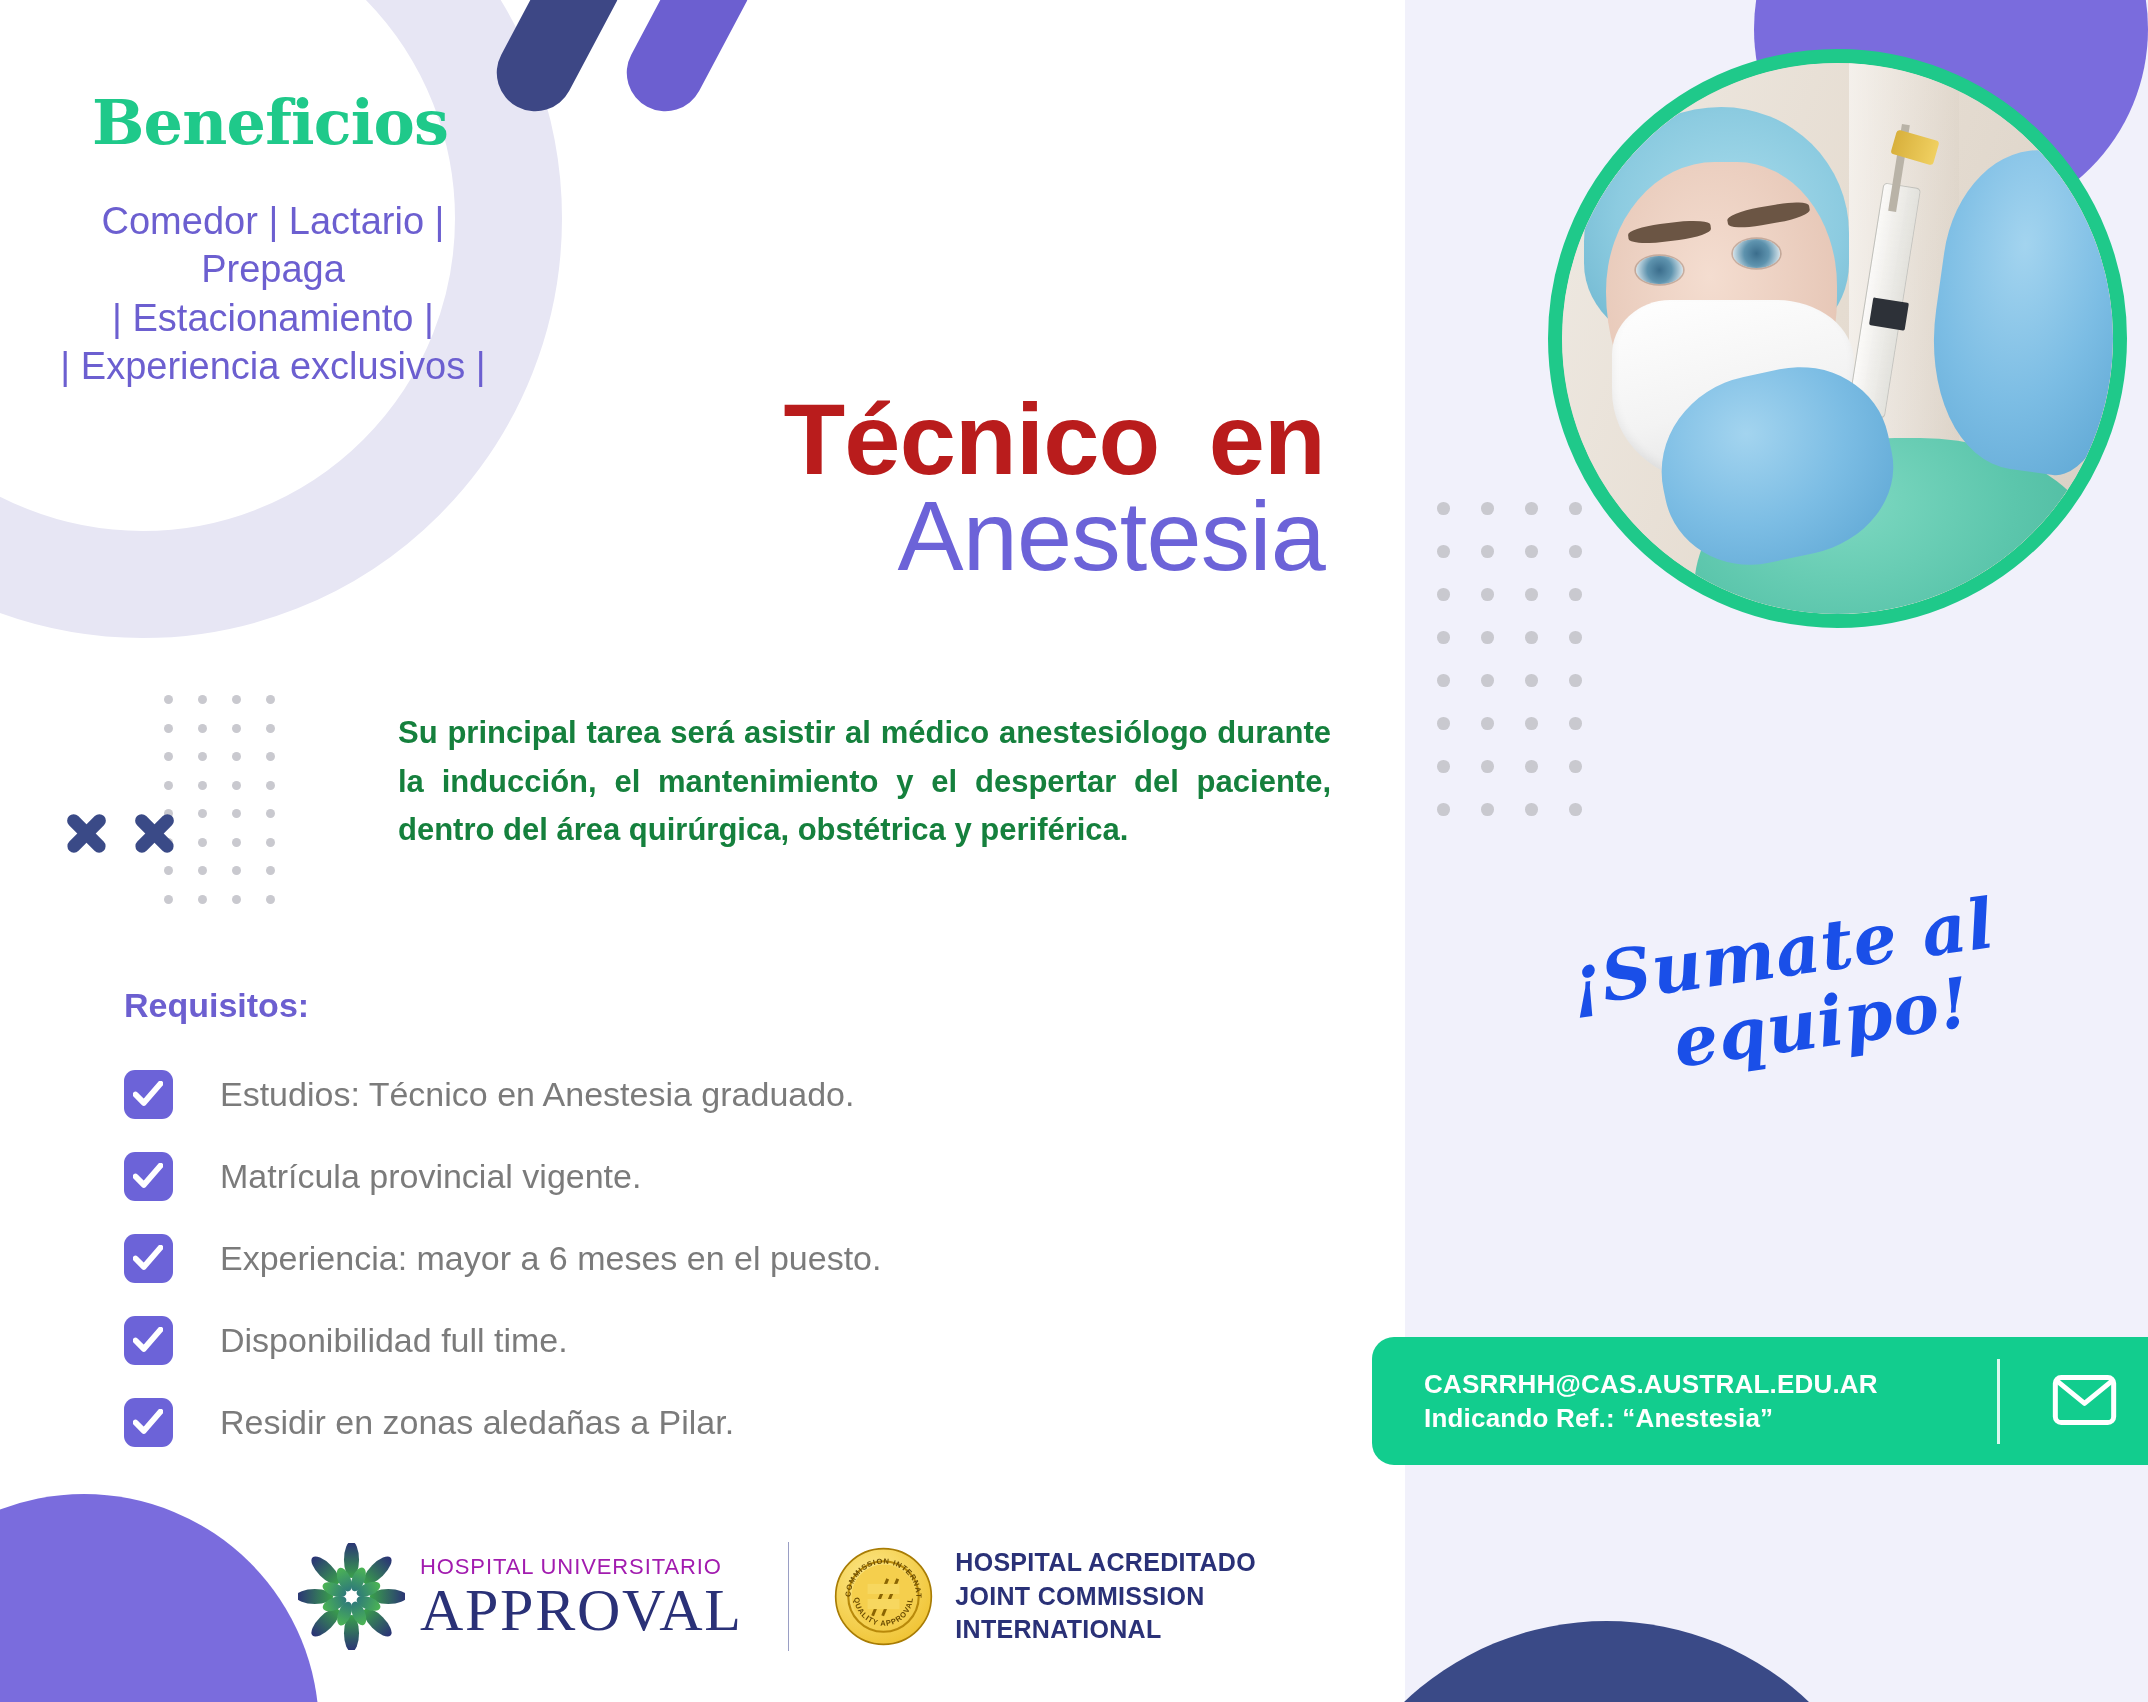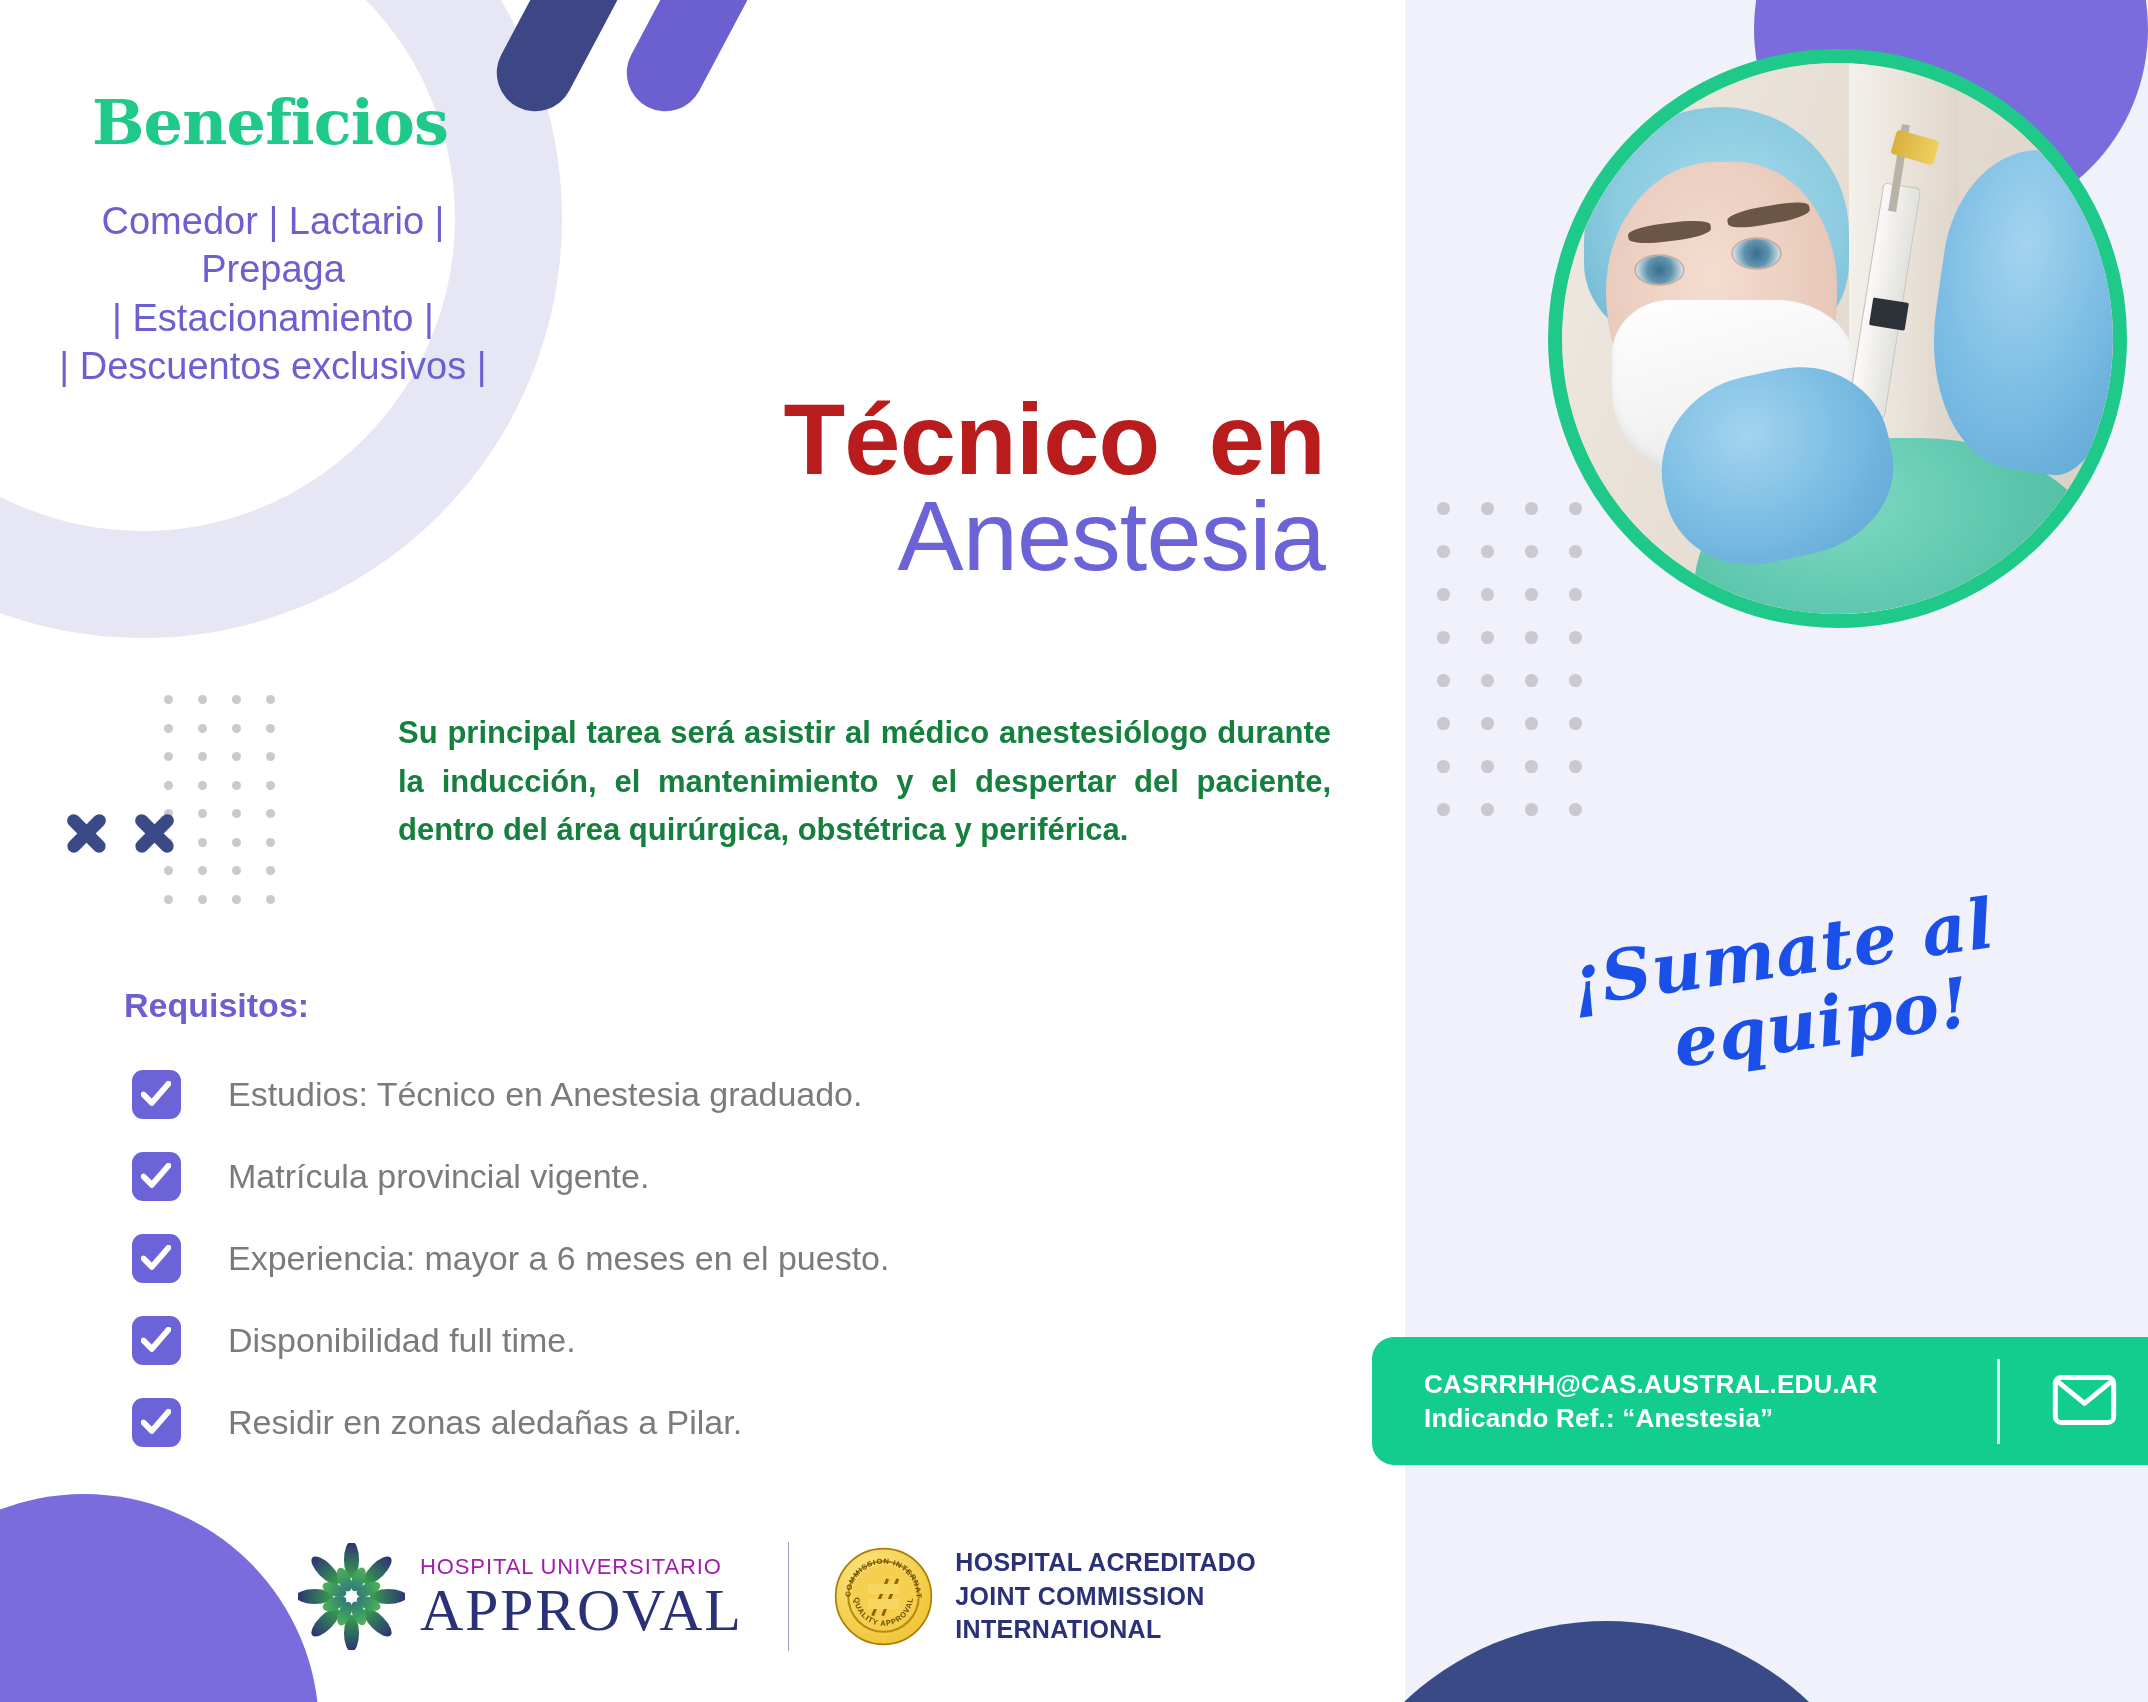--- a/index.html
+++ b/index.html
@@ -276,21 +276,20 @@
   }
   .req-list {
     position: absolute;
     left: 124px; top: 1053px;
     width: 1192px;
   }
   .req-item {
     display: flex;
     align-items: center;
     height: 82px;
-    margin-left: 8px;
   }
   .chk {
     position: relative;
     width: 49px; height: 49px;
     border-radius: 11px;
     background: #6c63d8;
     flex: 0 0 auto;
   }
   .chk svg { position: absolute; left: 9.2px; top: 11px; }
   .req-text {
@@ -486,21 +485,21 @@
       <div class="ph-needle"></div>
       <div class="ph-vial"></div>
       <div class="ph-glove g-left"></div>
     </div>
   </div>
 
   <div class="beneficios">Beneficios</div>
   <div class="benefits-list">
     <div>Comedor | Lactario | Prepaga</div>
     <div>| Estacionamiento |</div>
-    <div>| Descuentos exclusivos |</div>
+    <div>| Experiencia exclusivos |</div>
   </div>
 
   <div class="title-block">
     <div class="title-line1">Técnico en</div>
     <div class="title-line2">Anestesia</div>
   </div>
 
   <div class="description">Su principal tarea será asistir al médico anestesiólogo durante la inducción, el mantenimiento y el despertar del paciente, dentro del área quirúrgica, obstétrica y periférica.</div>
 
   <div class="req-title">Requisitos:</div>

